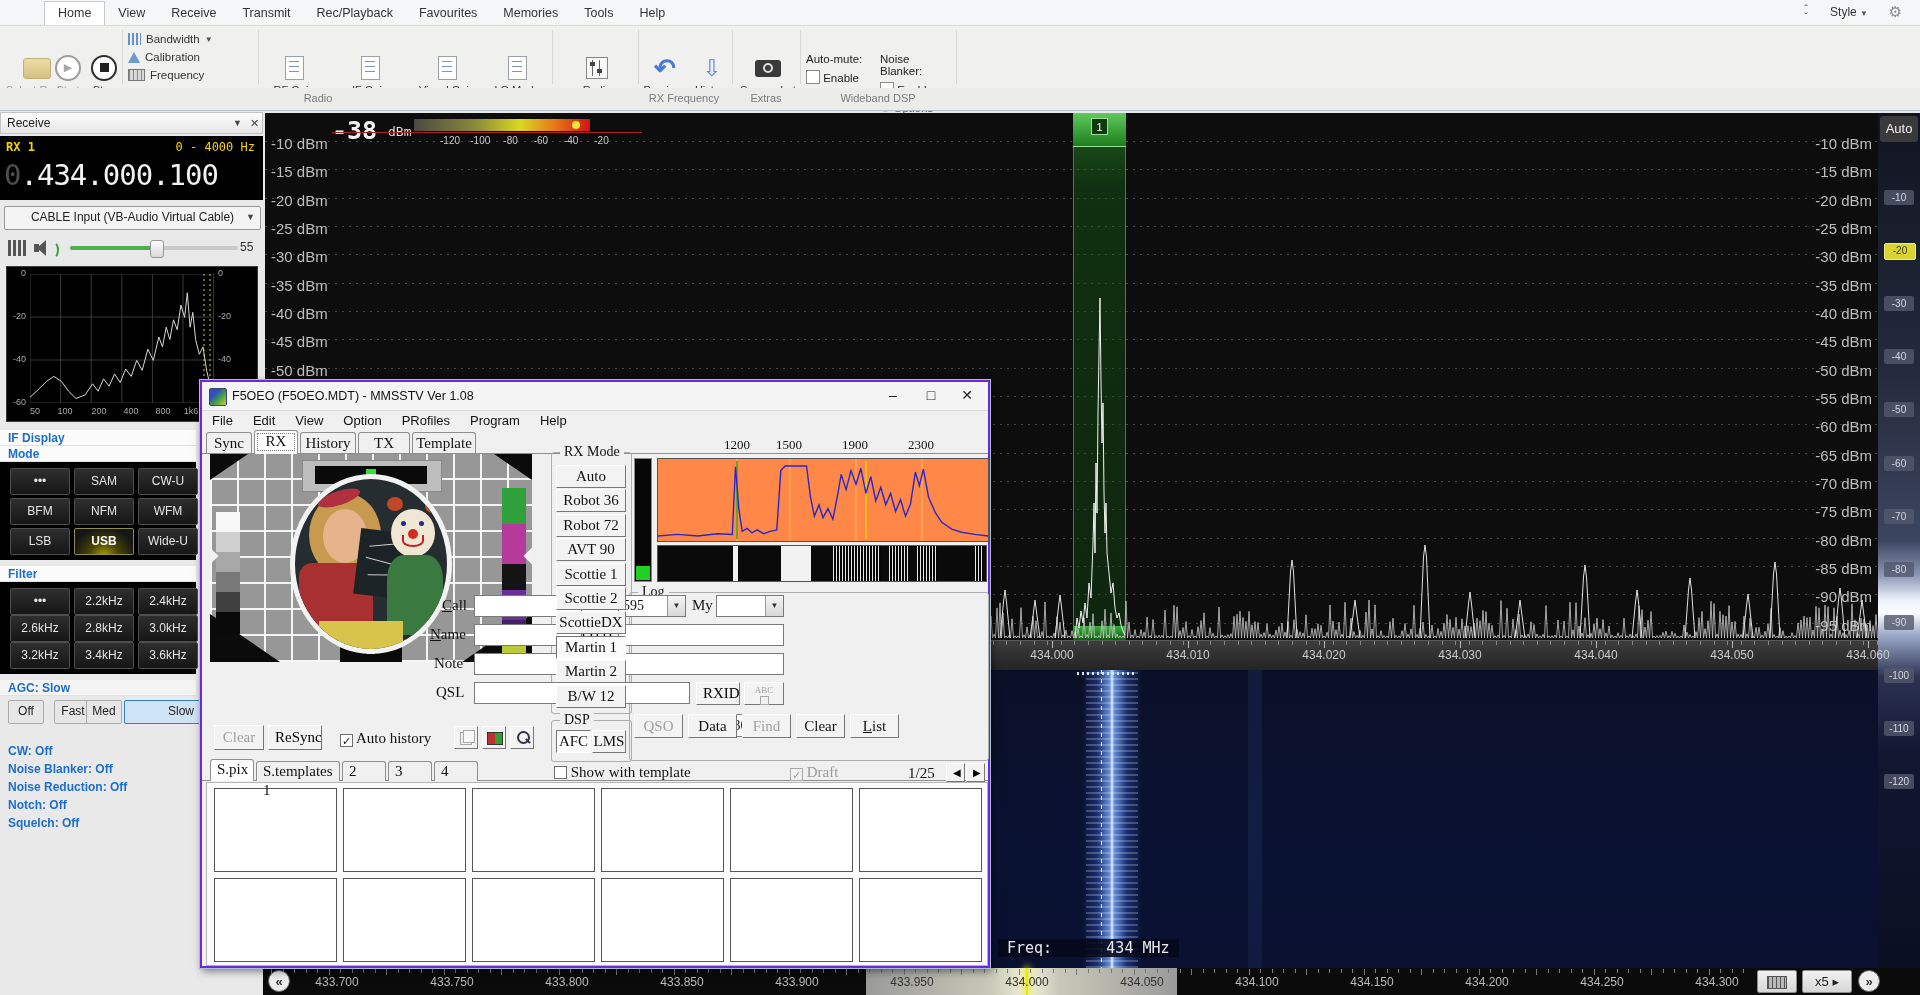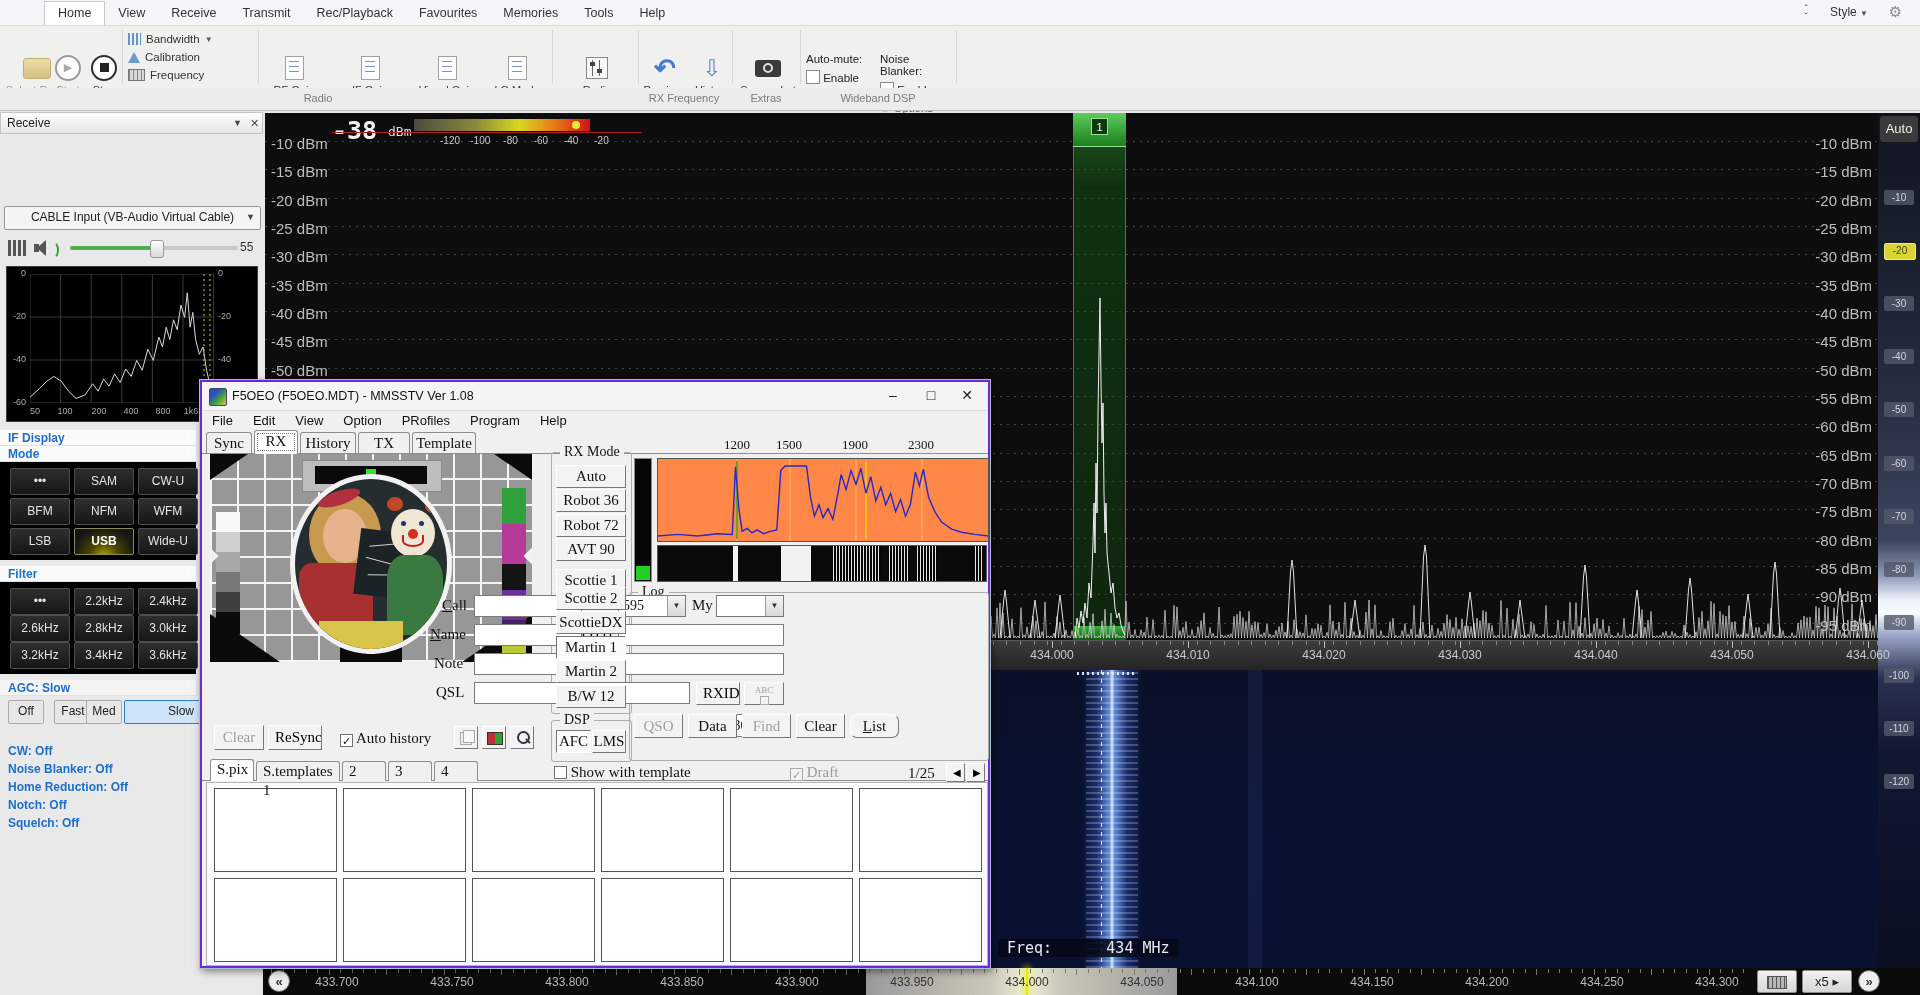--- a/index.html
+++ b/index.html
@@ -398,20 +398,25 @@
       </div>
       <div class="sqbtn" style="left: 1539px; top: 2px; width: 50px; line-height: 21px;">x5 ▸</div>
       <div class="circbtn" style="left: 1595px; top: 2px;">»</div>
     </div>
 
   <div class="panelhead" style="left:0;top:112px;width:263px;height:22px;">
     <span>Receive</span>
     <span class="abs" style="left:232px;top:0;font-size:9px;color:#444;">▼</span>
     <span class="abs" style="left:249px;top:0;font-size:11px;color:#444;">✕</span>
   </div>
+  <div id="freqbox">
+    <span class="yel abs" style="left:6px;top:4px;">RX 1</span>
+    <span class="yel abs" style="right:8px;top:4px;font-weight:normal;">0 - 4000 Hz</span>
+    <div id="freqdigits"><span class="dimdig">0</span><span>.434.000.100</span></div>
+  </div>
   <div class="combo" style="left:4px;top:206px;width:255px;height:22px;">
     <span>CABLE Input (VB-Audio Virtual Cable)</span><span class="arr">▼</span>
   </div>
 
   <div class="abs" style="left:8px;top:240px;width:18px;height:16px;background:repeating-linear-gradient(90deg,#555 0 3px,transparent 3px 5px);"></div>
   <div class="abs" style="left:34px;top:238px;width:22px;height:20px;">
     <div class="abs" style="left:0;top:6px;width:5px;height:8px;background:#555;"></div>
     <div class="abs" style="left:3px;top:2px;width:0;height:0;border-top:8px solid transparent;border-bottom:8px solid transparent;border-right:9px solid #555;"></div>
     <div class="abs" style="left:13px;top:3px;width:8px;height:14px;border:2px solid transparent;border-right-color:#3aa03a;border-radius:50%;"></div>
   </div>
@@ -611,33 +616,33 @@
       <div class="mtab" style="left: 156px; width: 52px;">TX</div>
       <div class="mtab" style="left: 210px; width: 64px;">Template</div>
       <div class="abs" style="left: 517px; top: 55px; width: 36px; text-align: center; font-size: 13px;">1200</div>
       <div class="abs" style="left: 569px; top: 55px; width: 36px; text-align: center; font-size: 13px;">1500</div>
       <div class="abs" style="left: 635px; top: 55px; width: 36px; text-align: center; font-size: 13px;">1900</div>
       <div class="abs" style="left: 701px; top: 55px; width: 36px; text-align: center; font-size: 13px;">2300</div>
       <div class="mbtn" style="left: 354px; top: 83px; width: 70px; height: 23px; line-height: 21px;">Auto</div>
       <div class="mbtn" style="left: 354px; top: 107.4px; width: 70px; height: 23px; line-height: 21px;">Robot 36</div>
       <div class="mbtn" style="left: 354px; top: 131.8px; width: 70px; height: 23px; line-height: 21px;">Robot 72</div>
       <div class="mbtn" style="left: 354px; top: 156.2px; width: 70px; height: 23px; line-height: 21px;">AVT 90</div>
-      <div class="mbtn" style="left: 354px; top: 180.6px; width: 70px; height: 23px; line-height: 21px; margin-top: 6px;">Scottie 1</div>
+      <div class="mbtn" style="left: 354px; top: 180.6px; width: 70px; height: 23px; line-height: 21px;">Scottie 1</div>
       <div class="mbtn" style="left: 354px; top: 205px; width: 70px; height: 23px; line-height: 21px;">Scottie 2</div>
       <div class="mbtn" style="left: 354px; top: 229.4px; width: 70px; height: 23px; line-height: 21px;">ScottieDX</div>
       <div class="mbtn pressed" style="left: 354px; top: 253.8px; width: 70px; height: 23px; line-height: 21px;">Martin 1</div>
       <div class="mbtn" style="left: 354px; top: 278.2px; width: 70px; height: 23px; line-height: 21px;">Martin 2</div>
       <div class="mbtn" style="left: 354px; top: 302.6px; width: 70px; height: 23px; line-height: 21px;">B/W 12</div>
       <div class="mbtn pressed" style="left: 354px; top: 348px; width: 35px; height: 23px; line-height: 21px;">AFC</div>
       <div class="mbtn" style="left: 390px; top: 348px; width: 34px; height: 23px; line-height: 21px;">LMS</div>
       <div class="mbtn dis" style="left: 432px; top: 332px; width: 49px; height: 24px; line-height: 22px;">QSO</div>
       <div class="mbtn" style="left: 486px; top: 332px; width: 49px; height: 24px; line-height: 22px;">Data</div>
       <div class="mbtn dis" style="left: 540px; top: 332px; width: 49px; height: 24px; line-height: 22px;">Find</div>
       <div class="mbtn" style="left: 594px; top: 332px; width: 49px; height: 24px; line-height: 22px;">Clear</div>
-      <div class="mbtn ufirst" style="left: 648px; top: 332px; width: 49px; height: 24px; line-height: 22px; border-radius: 7px;">List</div>
+      <div class="mbtn ufirst" style="left: 648px; top: 332px; width: 49px; height: 24px; line-height: 22px;">List</div>
       <div class="abs" style="left: 8px; top: 377px; height: 22px; width: 44px; text-align: left; padding-left: 6px; background: rgb(255, 255, 255); border-top: 1px solid rgb(142, 142, 142); border-right: 1px solid rgb(142, 142, 142); border-left: 1px solid rgb(142, 142, 142); border-image: initial; border-bottom: none; border-radius: 3px 3px 0px 0px; box-sizing: border-box; line-height: 19px;">S.pix</div>
       <div class="abs" style="left: 54px; top: 379px; height: 20px; width: 84px; text-align: left; padding-left: 6px; background: rgb(240, 240, 240); border-top: 1px solid rgb(142, 142, 142); border-right: 1px solid rgb(142, 142, 142); border-left: 1px solid rgb(142, 142, 142); border-image: initial; border-bottom: none; border-radius: 3px 3px 0px 0px; box-sizing: border-box; line-height: 19px;">S.templates 1</div>
       <div class="abs" style="left: 140px; top: 379px; height: 20px; width: 44px; text-align: left; padding-left: 6px; background: rgb(240, 240, 240); border-top: 1px solid rgb(142, 142, 142); border-right: 1px solid rgb(142, 142, 142); border-left: 1px solid rgb(142, 142, 142); border-image: initial; border-bottom: none; border-radius: 3px 3px 0px 0px; box-sizing: border-box; line-height: 19px;">2</div>
       <div class="abs" style="left: 186px; top: 379px; height: 20px; width: 44px; text-align: left; padding-left: 6px; background: rgb(240, 240, 240); border-top: 1px solid rgb(142, 142, 142); border-right: 1px solid rgb(142, 142, 142); border-left: 1px solid rgb(142, 142, 142); border-image: initial; border-bottom: none; border-radius: 3px 3px 0px 0px; box-sizing: border-box; line-height: 19px;">3</div>
       <div class="abs" style="left: 232px; top: 379px; height: 20px; width: 44px; text-align: left; padding-left: 6px; background: rgb(240, 240, 240); border-top: 1px solid rgb(142, 142, 142); border-right: 1px solid rgb(142, 142, 142); border-left: 1px solid rgb(142, 142, 142); border-image: initial; border-bottom: none; border-radius: 3px 3px 0px 0px; box-sizing: border-box; line-height: 19px;">4</div>
     </div>
 <div class="grouplabel" style="left: 258px;">Radio</div>
     <div class="grouplabel" style="left: 624px;">RX Frequency</div>
     <div class="grouplabel" style="left: 706px;">Extras</div>
     <div class="grouplabel" style="left: 818px;">Wideband DSP</div>
@@ -665,21 +670,21 @@
     <div class="modebtn" style="left: 138px; top: 615px;">3.0kHz</div>
     <div class="modebtn" style="left: 10px; top: 642px;">3.2kHz</div>
     <div class="modebtn" style="left: 74px; top: 642px;">3.4kHz</div>
     <div class="modebtn" style="left: 138px; top: 642px;">3.6kHz</div>
     <div class="agcbtn" style="left: 8px; top: 700px; width: 34px;">Off</div>
     <div class="agcbtn" style="left: 54px; top: 700px; width: 36px;">Fast</div>
     <div class="agcbtn" style="left: 86px; top: 700px; width: 34px;">Med</div>
     <div class="agcbtn sel" style="left: 124px; top: 700px; width: 40px;">Slow</div>
     <div class="bluelink" style="top: 744px;">CW: Off</div>
     <div class="bluelink" style="top: 762px;">Noise Blanker: Off</div>
-    <div class="bluelink" style="top: 780px;">Home Reduction: Off</div>
+    <div class="bluelink" style="top: 780px;">Noise Reduction: Off</div>
     <div class="bluelink" style="top: 798px;">Notch: Off</div>
     <div class="bluelink" style="top: 816px;">Squelch: Off</div>
     <div class="abs" style="left: 6px; top: 268px; width: 20px; text-align: right; font-size: 9px; color: rgb(170, 170, 170);">0</div>
     <div class="abs" style="left: 6px; top: 311px; width: 20px; text-align: right; font-size: 9px; color: rgb(170, 170, 170);">-20</div>
     <div class="abs" style="left: 6px; top: 354px; width: 20px; text-align: right; font-size: 9px; color: rgb(170, 170, 170);">-40</div>
     <div class="abs" style="left: 6px; top: 397px; width: 20px; text-align: right; font-size: 9px; color: rgb(170, 170, 170);">-60</div>
     <div class="abs" style="left: 218px; top: 268px; width: 24px; font-size: 9px; color: rgb(170, 170, 170);">0</div>
     <div class="abs" style="left: 218px; top: 311px; width: 24px; font-size: 9px; color: rgb(170, 170, 170);">-20</div>
     <div class="abs" style="left: 218px; top: 354px; width: 24px; font-size: 9px; color: rgb(170, 170, 170);">-40</div>
     <div class="abs" style="left: 22px; top: 406px; width: 26px; text-align: center; font-size: 9px; color: rgb(170, 170, 170);">50</div>

